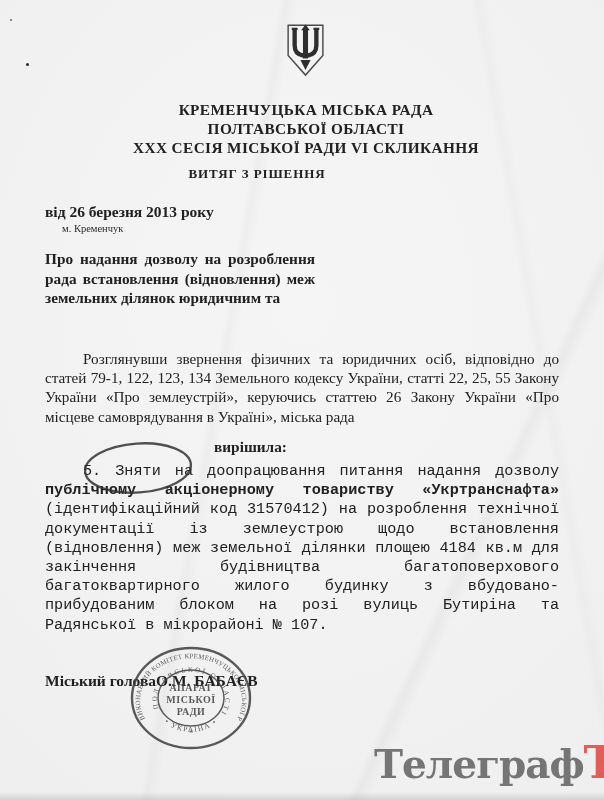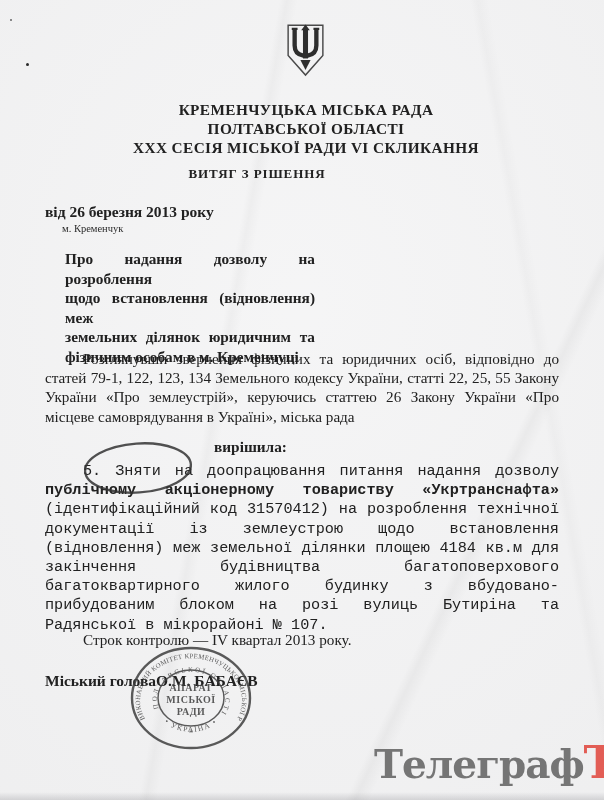--- a/index.html
+++ b/index.html
@@ -20,21 +20,21 @@
   .abs{position:absolute;margin:0;}
   .b{font-weight:bold;}
   .emblem{left:283px;top:23px;width:45px;height:55px;}
   .org-header{top:100px;left:6px;width:600px;text-align:center;font-weight:bold;
     font-size:15.3px;line-height:19px;letter-spacing:.4px;}
   .doc-type{top:166px;left:0;width:514px;text-align:center;font-weight:bold;
     font-size:13px;letter-spacing:.9px;}
   .date-line{top:203px;left:45px;font-weight:bold;font-size:15.5px;}
   .place-line{top:223px;left:46px;font-size:10.5px;color:#2b2b2b;margin-left:16px;}
   .subject{top:249px;left:45px;width:270px;font-weight:bold;font-size:15.3px;line-height:19.6px;}
-  .subject .ln{text-align:justify;text-align-last:justify;margin-left:20px;}
+  .subject .ln{text-align:justify;text-align-last:justify;}
   .subject .ln:last-child{text-align-last:auto;}
   .par{left:45px;width:514px;text-align:justify;font-size:15.2px;line-height:19.2px;}
   .indent{text-indent:38px;}
   .resolved{top:438px;left:0;width:501px;text-align:center;font-weight:bold;font-size:15.3px;}
   .item5{top:462px;font-family:Liberation Mono, monospace;}
   .preamble{top:349px;}
   .item6{top:575px;}
   .control{top:630px;}
   .sig-row{top:672px;left:45px;width:495px;display:flex;justify-content:flex-start;
     font-weight:bold;font-size:15.5px;}
@@ -71,37 +71,35 @@
     <div>ХХХ СЕСІЯ МІСЬКОЇ РАДИ VI СКЛИКАННЯ</div>
   </div>
 
   <div class="abs doc-type">ВИТЯГ З РІШЕННЯ</div>
 
   <div class="abs date-line">від 26 березня 2013 року</div>
   <div class="abs place-line">м. Кременчук</div>
 
   <div class="abs subject">
     <div class="ln">Про надання дозволу на розроблення</div>
-    <div class="ln">щодо встановлення (відновлення) меж</div>
+    <div class="ln">рада встановлення (відновлення) меж</div>
     <div class="ln">земельних ділянок юридичним та</div>
-    <div class="ln">фізичним особам в м. Кременчуці</div>
   </div>
 
   <p class="abs par indent preamble">Розглянувши звернення фізичних та юридичних осіб, відповідно до статей 79-1, 122, 123, 134 Земельного кодексу України, статті 22, 25, 55 Закону України «Про землеустрій», керуючись статтею 26 Закону України «Про місцеве самоврядування в Україні», міська рада</p>
 
   <div class="abs resolved">вирішила:</div>
 
   <p class="abs par indent item5"><span>5. Зняти на доопрацювання питання надання дозволу </span><span class="b">публічному акціонерному товариству «Укртранснафта»</span><span> (ідентифікаційний код 31570412) на розроблення технічної документації із землеустрою щодо встановлення (відновлення) меж земельної ділянки площею 4184 кв.м для закінчення будівництва багатоповерхового багатоквартирного жилого будинку з вбудовано-прибудованим блоком на розі вулиць Бутиріна та Радянської в мікрорайоні № 107.</span></p>
 
   <svg class="abs pen-mark" viewBox="0 0 116 57">
     <ellipse cx="58" cy="28" rx="53" ry="24.5" fill="none" stroke="#333333" stroke-width="2.3" opacity="0.85" transform="rotate(-4 58 28)"></ellipse>
   </svg>
 
 
-  <p class="abs par indent control">Строк контролю — IV квартал 2013 року.</p>
 
   <div class="abs sig-row">
     <span>Міський голова</span>
     <span>О.М. БАБАЄВ</span>
   </div>
 
   <svg class="abs stamp" viewBox="-62 -54 124 108">
     <defs>
       <path id="ring-outer-path" d="M -46,21 A 51,42.5 0 1 1 46,21" fill="none"></path>
       <path id="ring-inner-path" d="M -30,15 A 34,28 0 1 1 30,15" fill="none"></path>

